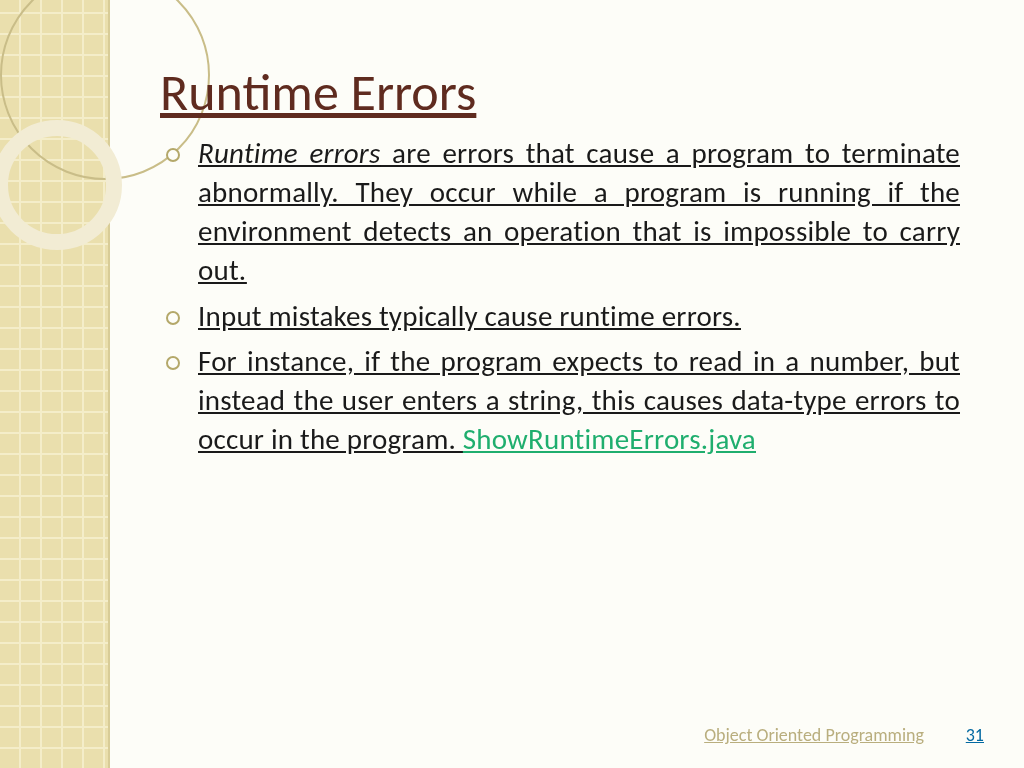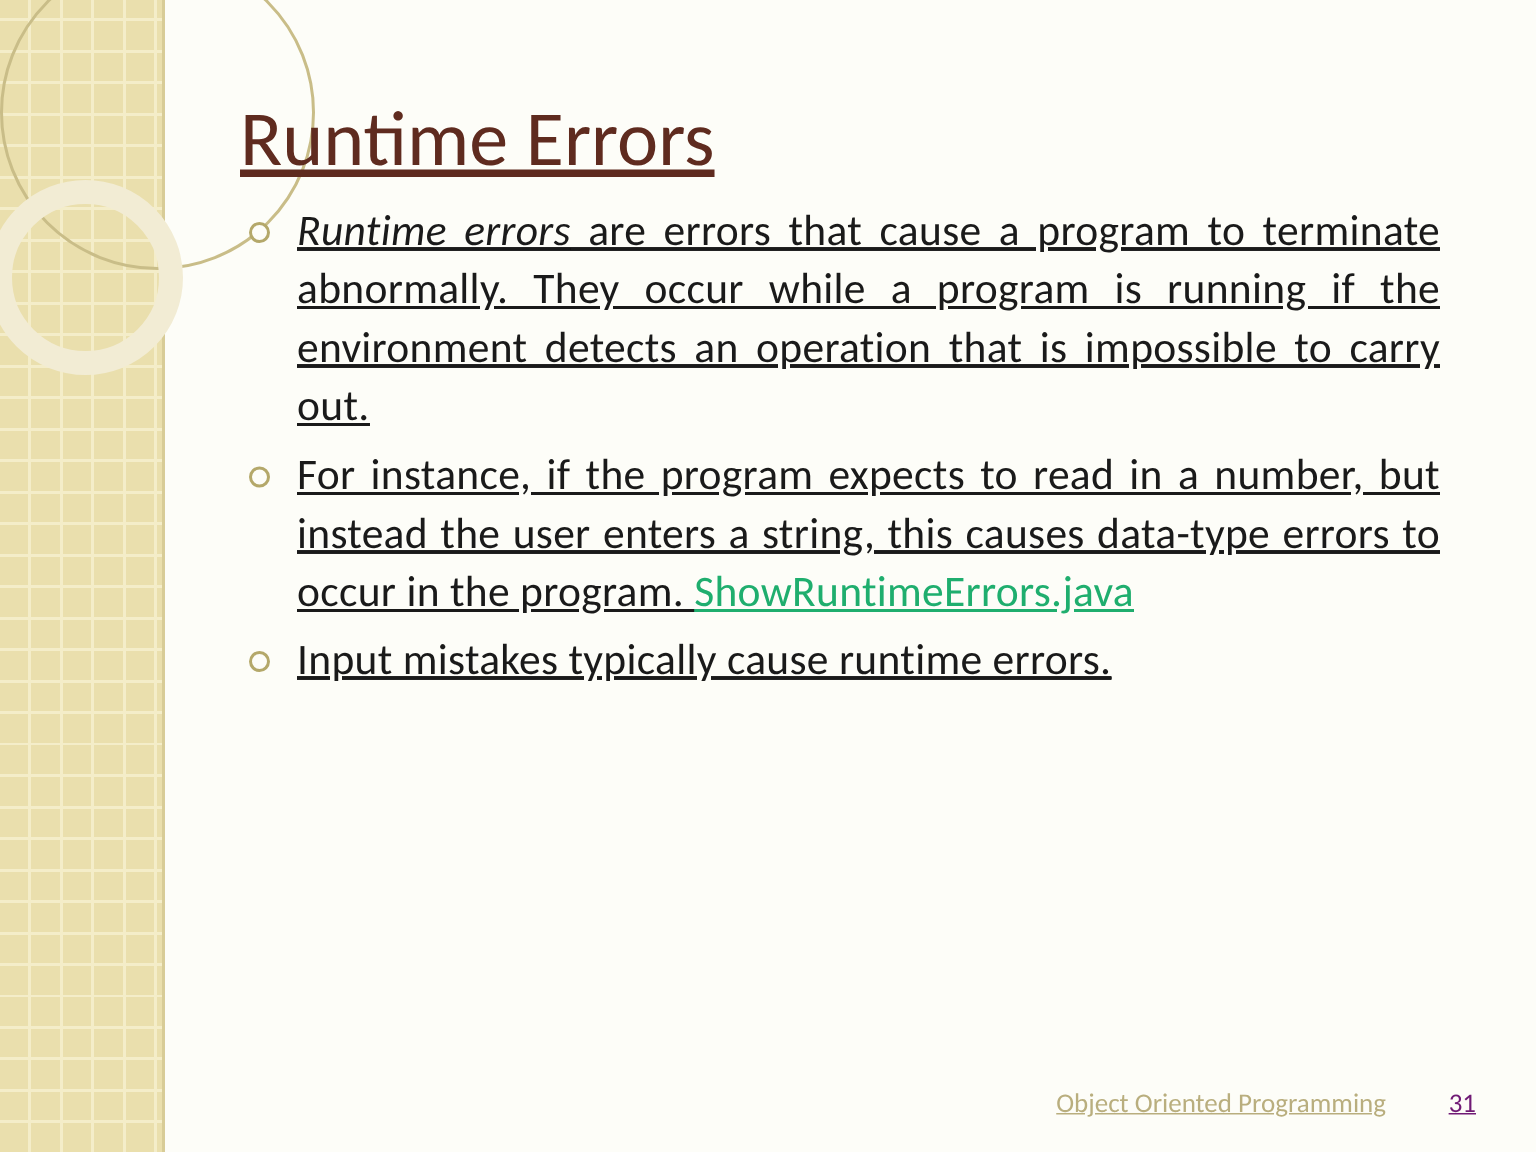--- a/index.html
+++ b/index.html
@@ -81,40 +81,40 @@
     bottom: 22px;
     right: 100px;
     font-size: 18px;
     color: #b9ae7e;
   }
   .page-num {
     position: absolute;
     bottom: 22px;
     right: 40px;
     font-size: 18px;
-    color: #701a75;
+    color: #0369a1;
   }
 </style>
 </head>
 <body>
 
 <div class="side-strip"></div>
 <div class="deco-circle circle-large"></div>
 <div class="deco-circle circle-med"></div>
 
 <h1 class="slide-title">Runtime Errors</h1>
 
 <div class="body-area">
   <ul>
     <li class="bullet">
       <span class="lead-italic">Runtime errors</span><span> are errors that cause a program to terminate abnormally. They occur while a program is running if the environment detects an operation that is impossible to carry out.</span>
     </li>
     <li class="bullet">
-      <span>For instance, if the program expects to read in a number, but instead the user enters a string, this causes data-type errors to occur in the program. </span><a href="#" class="lnk">ShowRuntimeErrors.java</a>
+      <span>Input mistakes typically cause runtime errors.</span>
     </li>
     <li class="bullet">
-      <span>Input mistakes typically cause runtime errors.</span>
+      <span>For instance, if the program expects to read in a number, but instead the user enters a string, this causes data-type errors to occur in the program. </span><a href="#" class="lnk">ShowRuntimeErrors.java</a>
     </li>
   </ul>
 </div>
 
 <div class="footer-label">Object Oriented Programming</div>
 <div class="page-num">31</div>
 
 </body></html>

